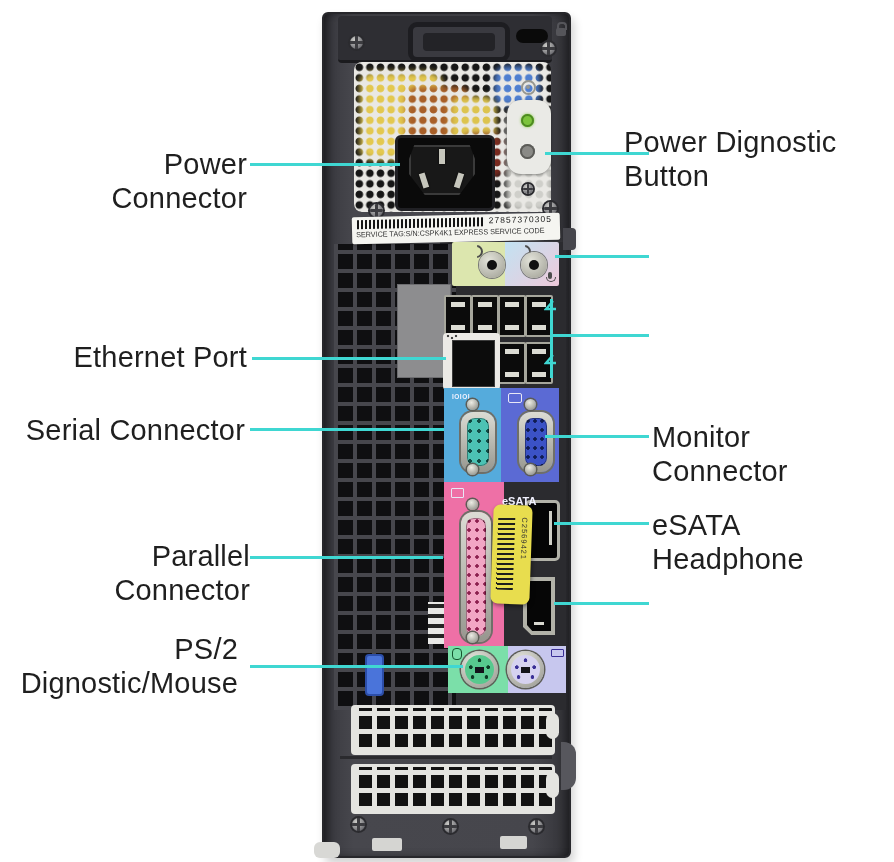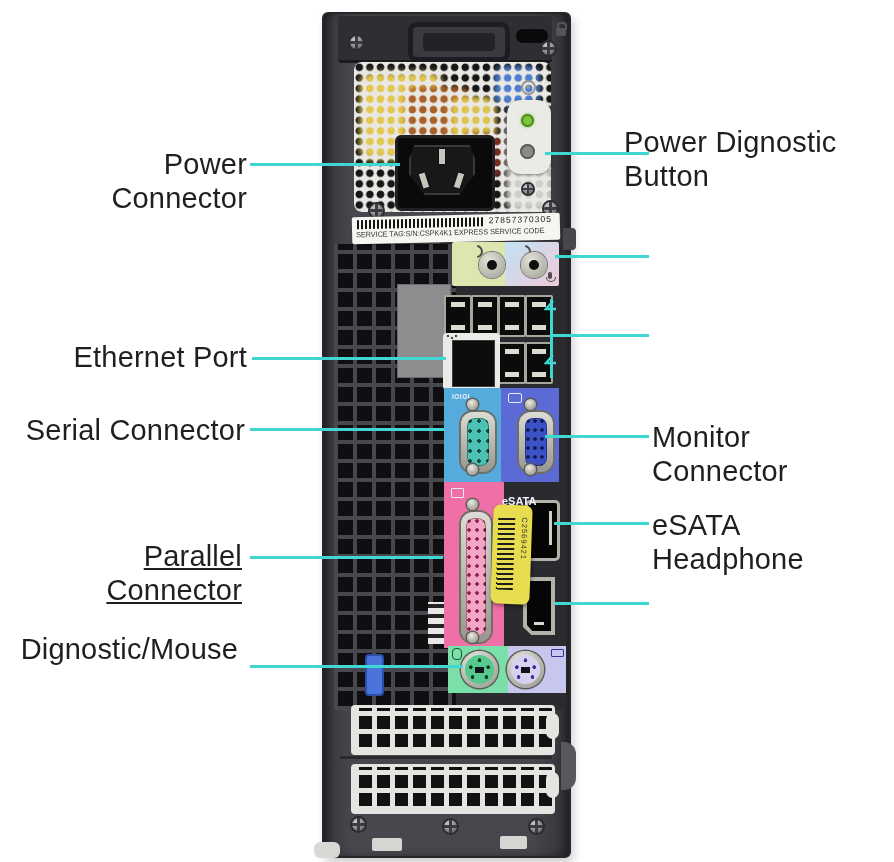--- a/index.html
+++ b/index.html
@@ -275,24 +275,25 @@
 
   <div class="callout r" style="left:20px;top:148px;width:227px;">
     <div>Power Connector</div>
   </div>
   <div class="callout r" style="left:20px;top:341px;width:227px;">
     <div>Ethernet Port</div>
   </div>
   <div class="callout r" style="left:20px;top:414px;width:225px;text-align:right;">
     <div>Serial Connector</div>
   </div>
-  <div class="callout r" style="left:12px;top:540px;width:230px;text-decoration:underline;">
+  <div class="callout r" style="left:20px;top:540px;width:230px;">
     <div>Parallel Connector</div>
   </div>
   <div class="callout r" style="left:12px;top:633px;width:226px;">
+    <div>PS/2</div>
     <div>Dignostic/Mouse</div>
   </div>
 
   <div class="callout" style="left:624px;top:126px;width:238px;">
     <div>Power Dignostic</div>
     <div>Button</div>
   </div>
   <div class="callout" style="left:652px;top:421px;width:238px;">
     <div>Monitor Connector</div>
   </div>

